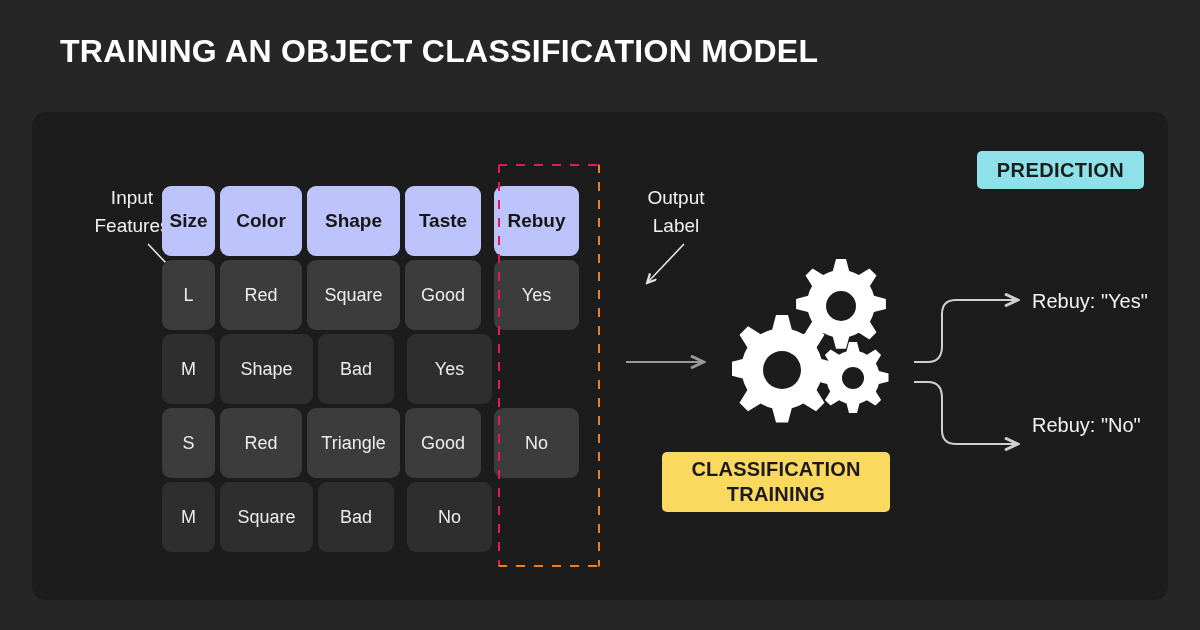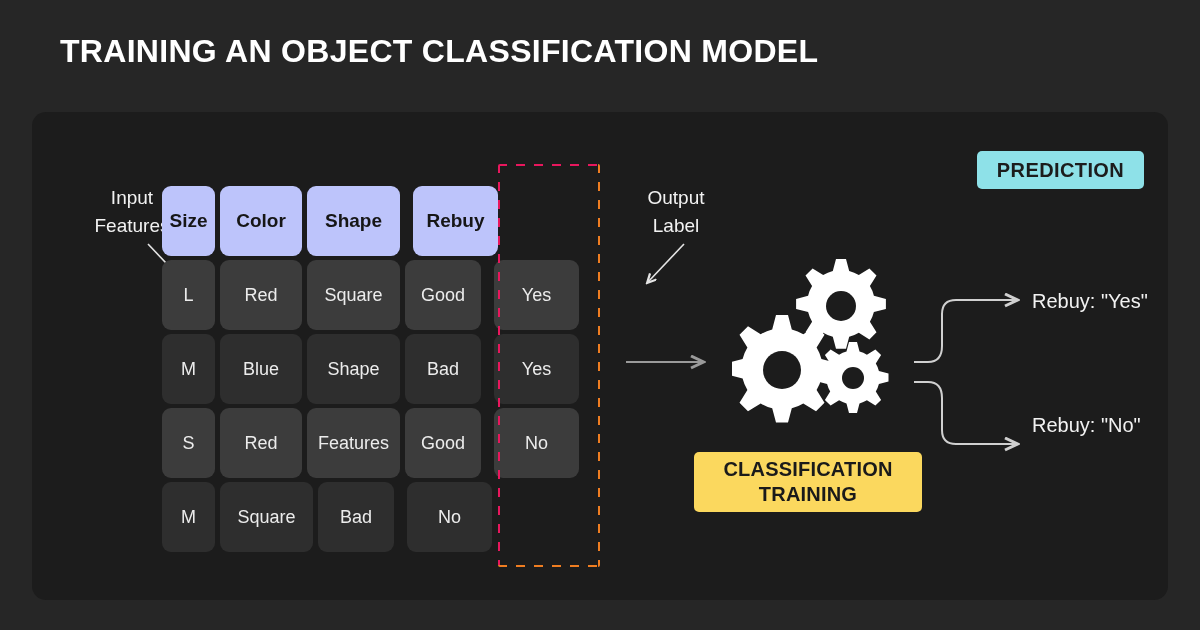--- a/index.html
+++ b/index.html
@@ -126,21 +126,21 @@
 
   
   #flow-arrow { position: absolute; left: 592px; top: 240px; }
 
   
   #gears-icon { position: absolute; left: 700px; top: 145px; }
 
   
   #algorithm-box {
     position: absolute;
-    left: 662px;
+    left: 630px;
     top: 340px;
     width: 228px;
     height: 60px;
     background: #FBD85E;
     border-radius: 5px;
     display: flex;
     flex-direction: column;
     align-items: center;
     justify-content: center;
     color: #1a1a1a;
@@ -196,43 +196,43 @@
   </div>
 
   <div id="prediction-badge">PREDICTION</div>
 
   <div id="data-table">
 
     <div class="table-row header-row">
       <div class="cell header col-size">Size</div>
       <div class="cell header col-color">Color</div>
       <div class="cell header col-shape">Shape</div>
+      <div class="cell header col-taste">Taste</div>
       <div class="cell header col-rebuy">Rebuy</div>
     </div>
 
     <div class="table-row row-a">
       <div class="cell col-size">L</div>
       <div class="cell col-color">Red</div>
       <div class="cell col-shape">Square</div>
       <div class="cell col-taste">Good</div>
       <div class="cell col-rebuy">Yes</div>
     </div>
 
     <div class="table-row row-b">
       <div class="cell col-size">M</div>
-      <div class="cell col-color">Blue</div>
       <div class="cell col-shape">Shape</div>
       <div class="cell col-taste">Bad</div>
       <div class="cell col-rebuy">Yes</div>
     </div>
 
     <div class="table-row row-a">
       <div class="cell col-size">S</div>
       <div class="cell col-color">Red</div>
-      <div class="cell col-shape">Features</div>
+      <div class="cell col-shape">Triangle</div>
       <div class="cell col-taste">Good</div>
       <div class="cell col-rebuy">No</div>
     </div>
 
     <div class="table-row row-b">
       <div class="cell col-size">M</div>
       <div class="cell col-shape">Square</div>
       <div class="cell col-taste">Bad</div>
       <div class="cell col-rebuy">No</div>
     </div>

